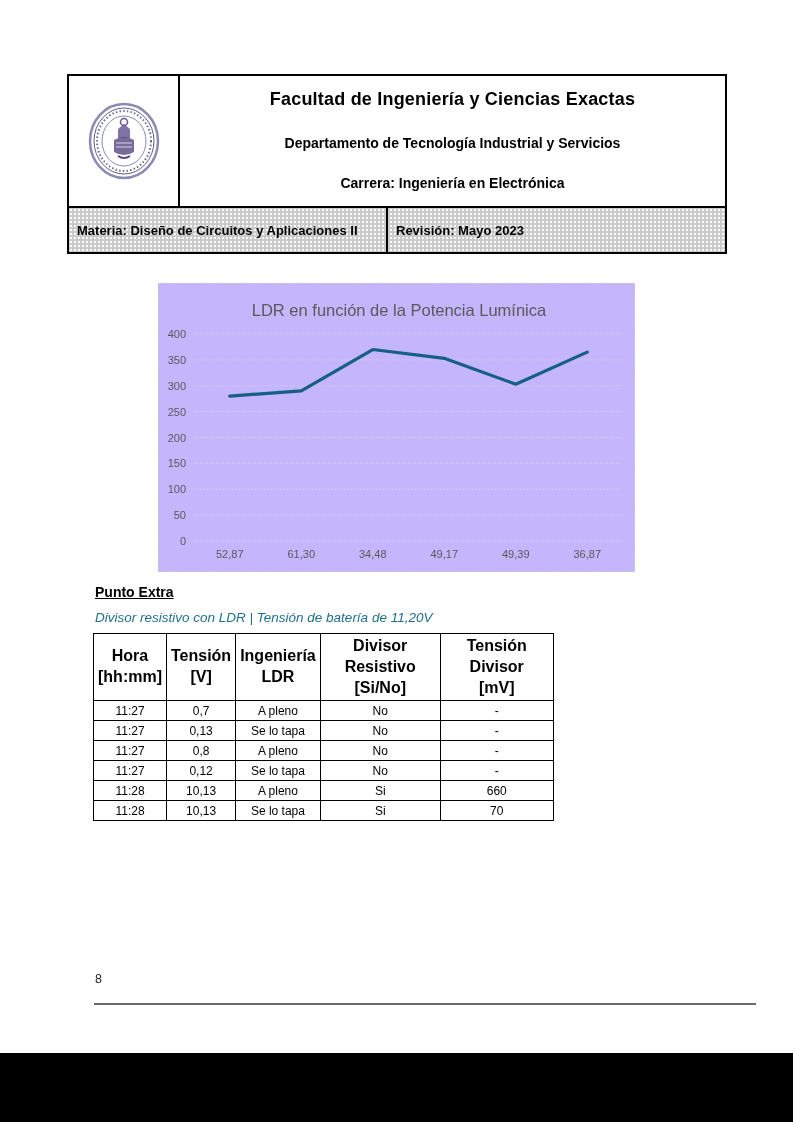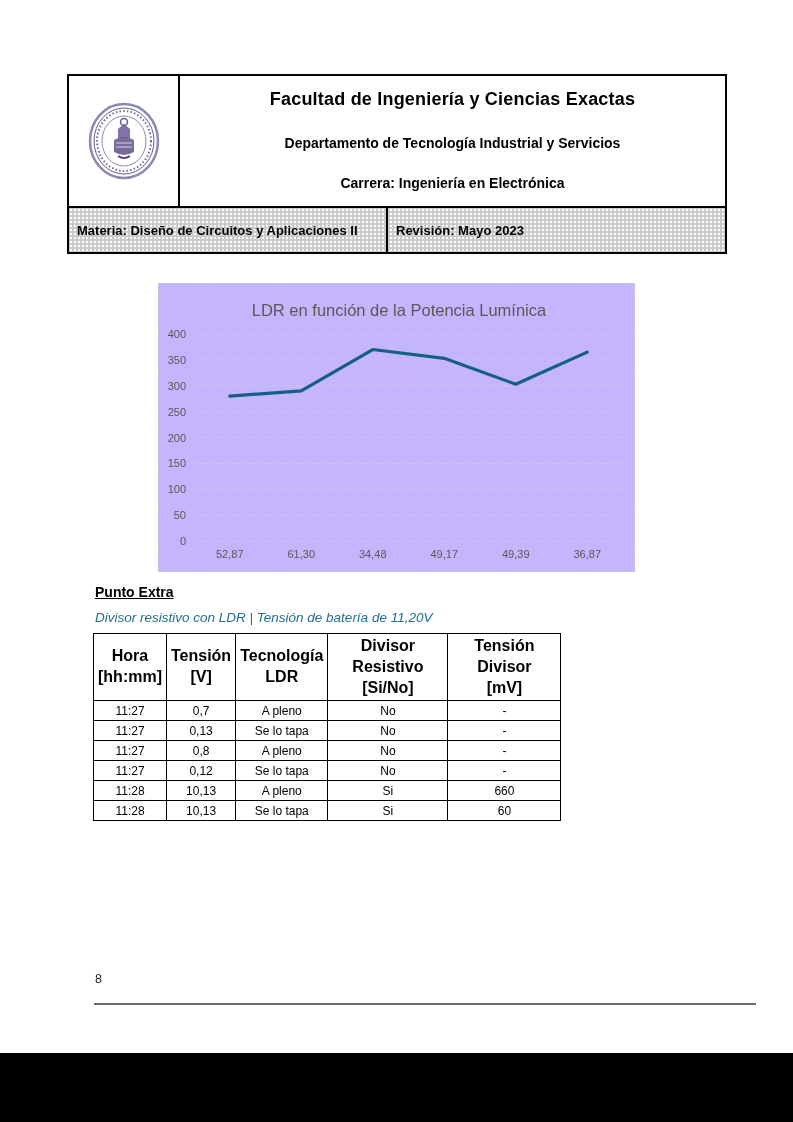--- a/index.html
+++ b/index.html
@@ -121,21 +121,21 @@
         <col class="col-cond">
         <col class="col-div">
         <col class="col-tdiv">
     </colgroup>
     <thead>
         <tr>
           <th>Hora
 [hh:mm]</th>
           <th>Tensión
 [V]</th>
-          <th>Tecnología
+          <th>Ingeniería
 LDR</th>
           <th>Divisor Resistivo
 [Si/No]</th>
           <th>Tensión Divisor
 [mV]</th>
         </tr>
       </thead>
     <tbody>
         <tr>
           <td>11:27</td>
@@ -170,21 +170,21 @@
           <td>10,13</td>
           <td>A pleno</td>
           <td>Si</td>
           <td>660</td>
         </tr>
         <tr>
           <td>11:28</td>
           <td>10,13</td>
           <td>Se lo tapa</td>
           <td>Si</td>
-          <td>60</td>
+          <td>70</td>
         </tr>
       </tbody>
   </table>
 
   <div class="page-number">8</div>
   <div class="footer-rule"></div>
   <div class="bottom-bar"></div>
 </div>
 
 </body></html>

